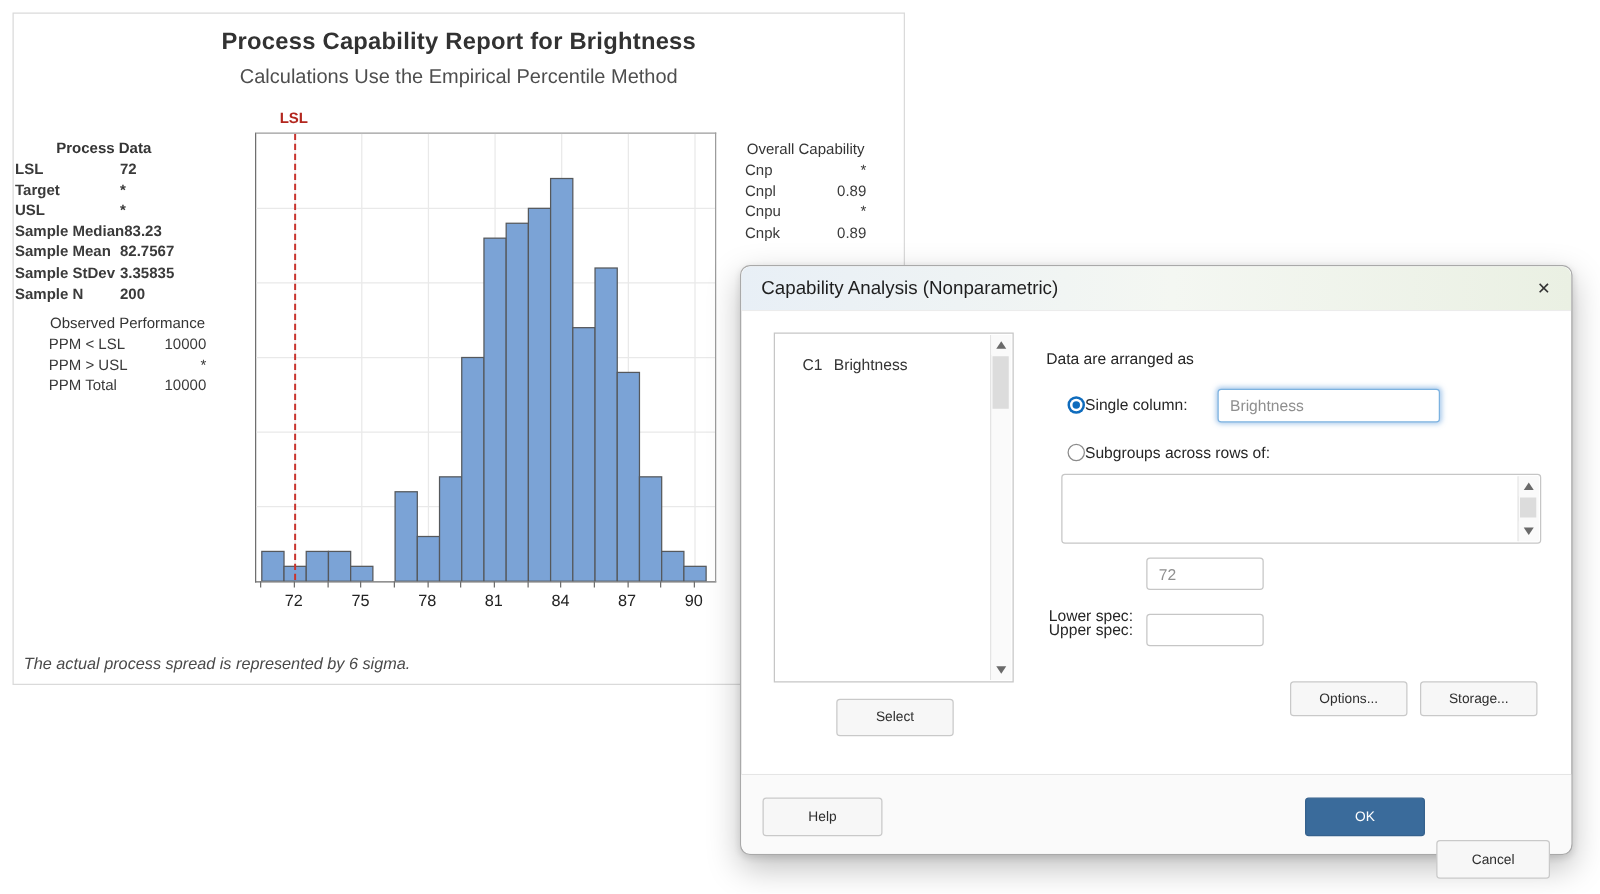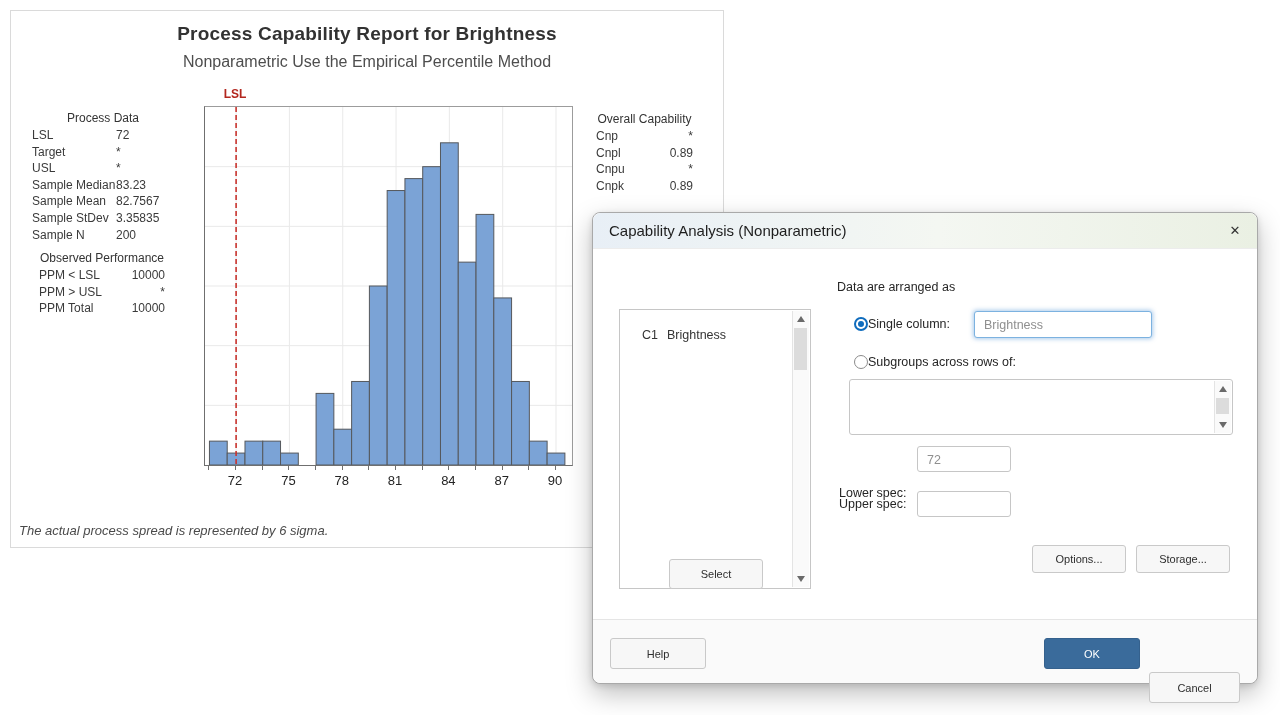--- a/index.html
+++ b/index.html
@@ -38,21 +38,21 @@
         border:1px solid #a9a9a9;border-radius:8px;
         box-shadow:0 10px 26px rgba(0,0,0,.25),0 2px 6px rgba(0,0,0,.12);
         font-size:12.5px;color:#262626;}
   .titlebar{position:absolute;left:0;top:0;right:0;height:35px;border-radius:8px 8px 0 0;
         background:linear-gradient(90deg,#e8eff6 0%,#f4f7f2 52%,#eaf0e3 100%);
         border-bottom:1px solid #ececec;}
   .dlg-title{padding-left:16px;line-height:35px;font-size:15px;color:#1e1e1e;}
   .close{position:absolute;top:8px;right:12px;width:20px;height:20px;text-align:center;
         line-height:20px;font-size:13px;color:#333;cursor:default;}
   .listbox{position:absolute;left:26px;top:53px;width:190px;height:278px;background:#fff;
-        border:1px solid #c6c6c6;margin-top:43px;}
+        border:1px solid #c6c6c6;}
   .lb-item{padding:18px 0 0 22px;color:#343434;}
   .lb-item .cid{display:inline-block;width:25px;}
   .sb{position:absolute;top:1px;right:1px;bottom:1px;width:16px;background:#fafafa;
         border-left:1px solid #e4e4e4;}
   .sb .arr{position:absolute;left:0;width:16px;height:16px;background:#fafafa;}
   .sb .arr.up{top:0;} .sb .arr.dn{bottom:0;}
   .tri-up{width:0;height:0;margin:5px auto 0;border-left:4px solid transparent;
         border-right:4px solid transparent;border-bottom:6px solid #6a6a6a;}
   .tri-dn{width:0;height:0;margin:5px auto 0;border-left:4px solid transparent;
         border-right:4px solid transparent;border-top:6px solid #6a6a6a;}
@@ -75,23 +75,23 @@
   .dlg-footer{position:absolute;left:0;right:0;bottom:0;height:63px;background:#fafafa;
         border-top:1px solid #e5e5e5;border-radius:0 0 8px 8px;}
 </style>
 </head>
 <body>
 
 <div class="page">
 
   <div class="card">
     <div class="rpt-title">Process Capability Report for Brightness</div>
-    <div class="rpt-sub">Nonparametric Use the Empirical Percentile Method</div>
-
-    <div class="statblk" style="left:21px;top:99px;width:142px;">
+    <div class="rpt-sub">Calculations Use the Empirical Percentile Method</div>
+
+    <div class="statblk" style="left:1px;top:99px;width:142px;font-weight:bold;">
       <div class="stat-heading">Process Data</div>
       <div>
           <div class="stat-row">
             <span class="sl">LSL</span>
             <span class="sv">72</span>
           </div>
           <div class="stat-row">
             <span class="sl">Target</span>
             <span class="sv">*</span>
           </div>

